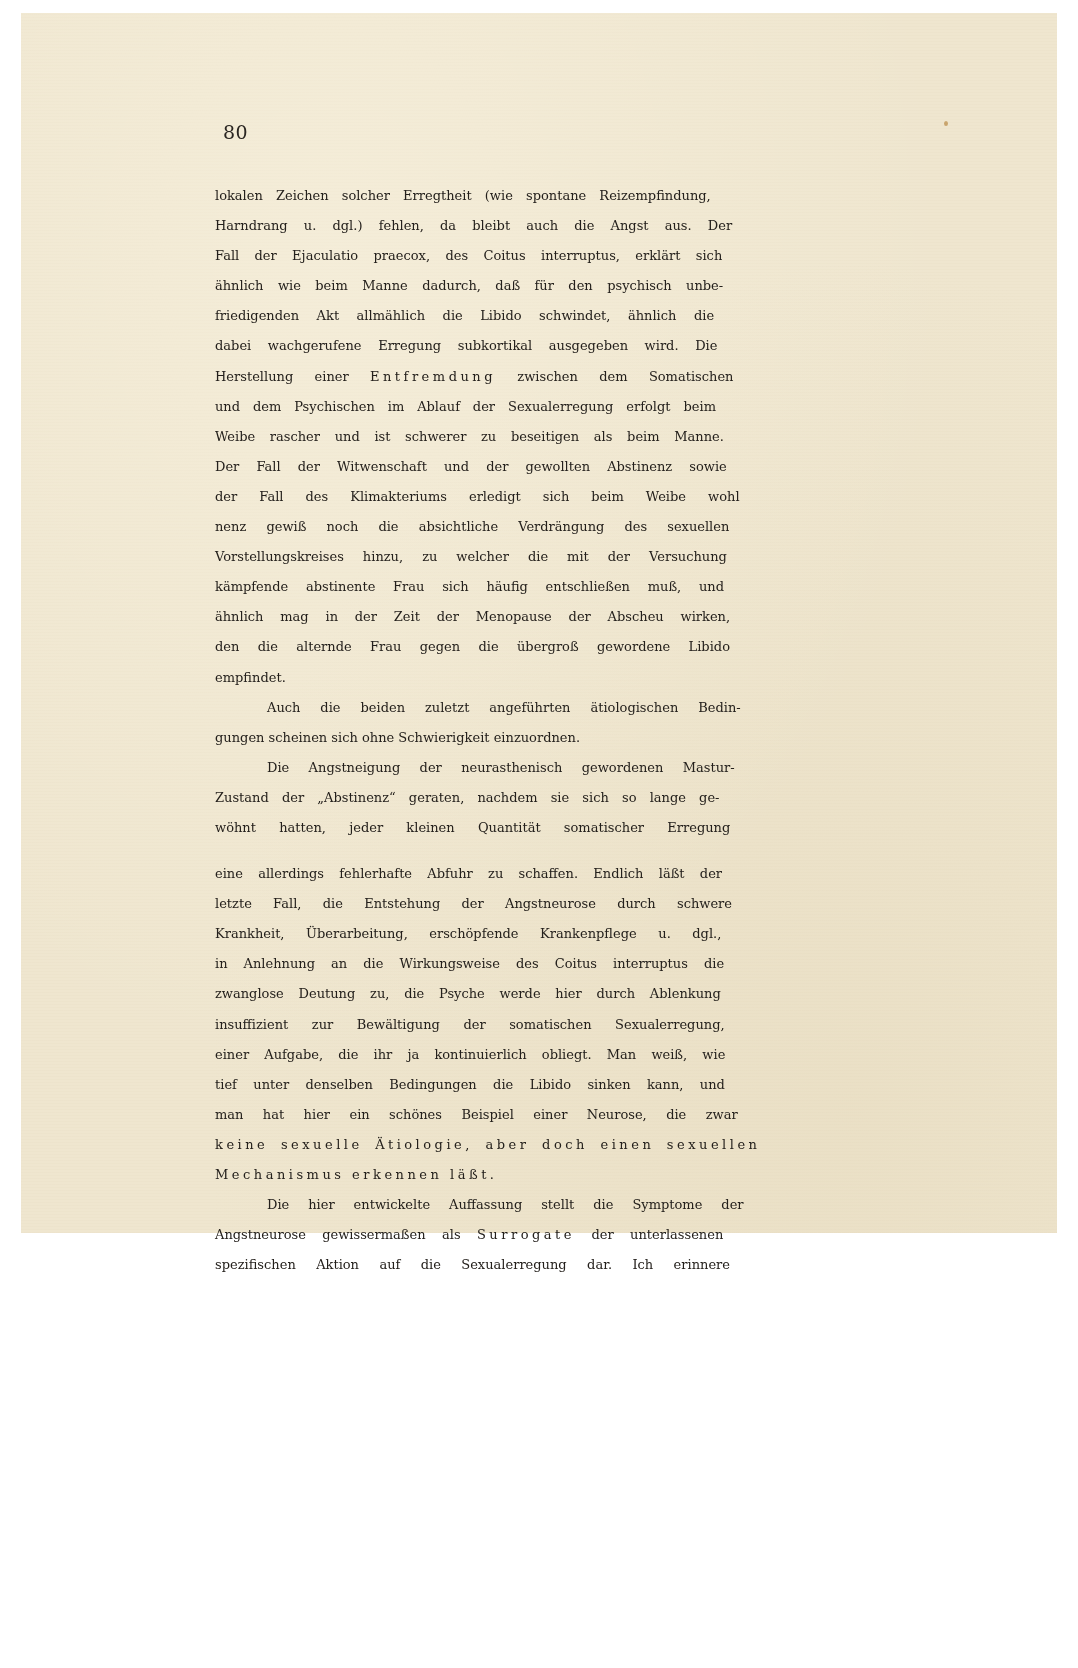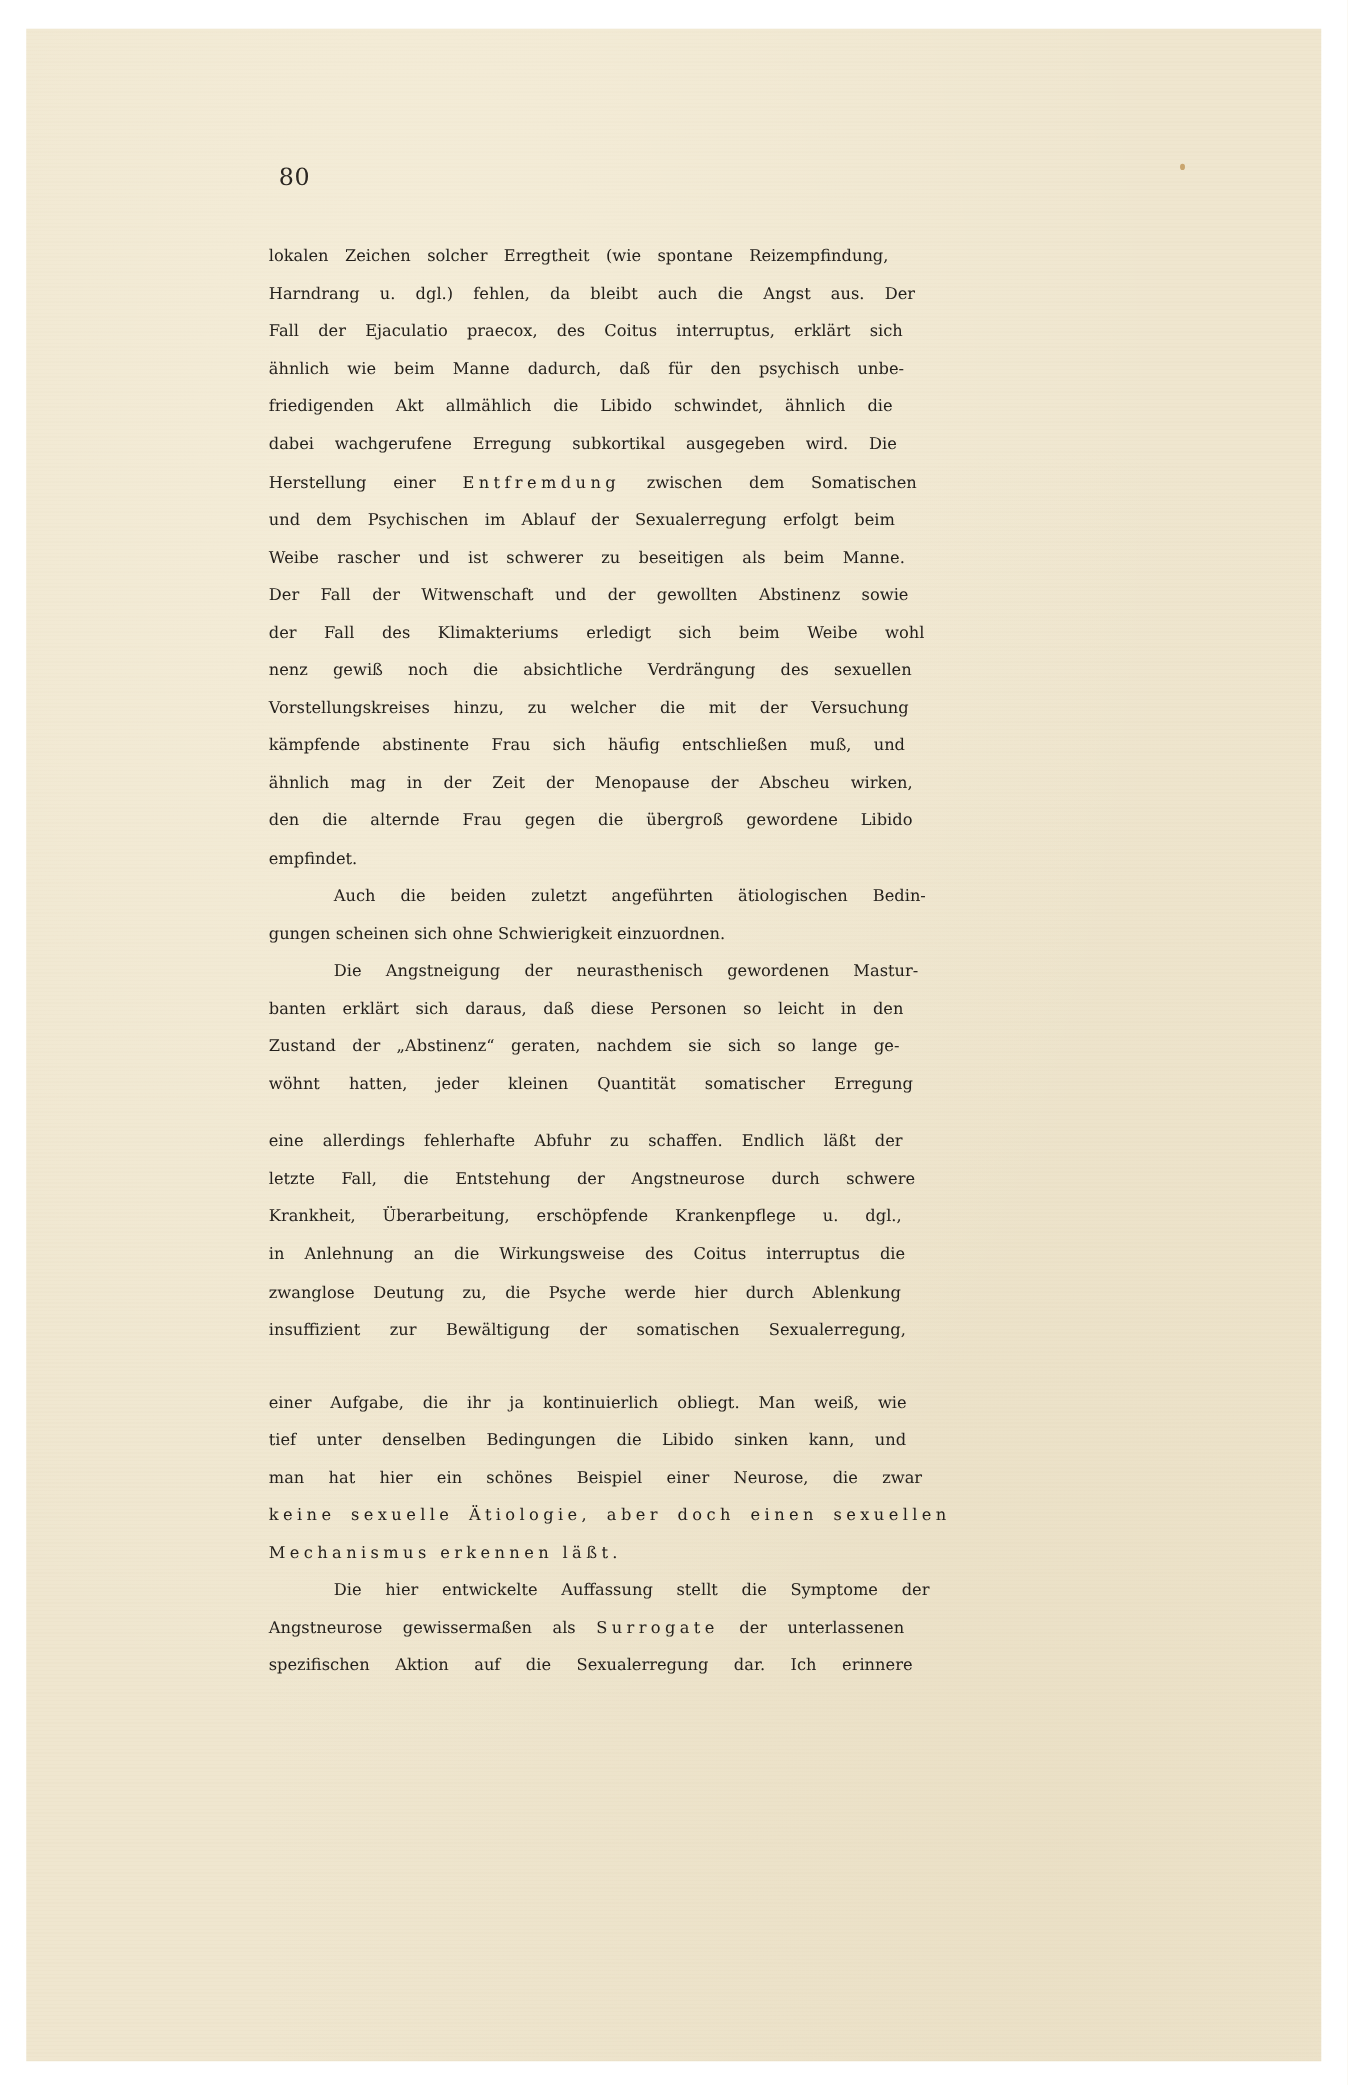--- a/index.html
+++ b/index.html
@@ -9,23 +9,23 @@
   }
   body {
     width: 1078px;
     height: 1668px;
     position: relative;
     overflow: hidden;
   }
   .page {
     position: absolute;
     left: 21px;
-    top: 23px;
+    top: 13px;
     width: 1036px;
-    height: 1626px;
+    height: 1220px;
     background: #efe6cf;
     background-image:
       radial-gradient(ellipse at 30% 20%, rgba(255,250,235,0.35), rgba(0,0,0,0) 60%),
       radial-gradient(ellipse at 80% 90%, rgba(220,205,170,0.25), rgba(0,0,0,0) 55%),
       repeating-linear-gradient(0deg, rgba(200,185,150,0.05) 0px, rgba(200,185,150,0.05) 1px, rgba(0,0,0,0) 1px, rgba(0,0,0,0) 3px);
   }
   .page-number {
     position: absolute;
     left: 202px;
     top: 108px;
@@ -87,30 +87,29 @@
       <span class="line" style="text-align-last: left; text-align: left; word-spacing: 17.9121px;">der Fall des Klimakteriums erledigt sich beim Weibe wohl</span>
       <span class="line" style="text-align-last: left; text-align: left; word-spacing: 15.9576px;">nenz gewiß noch die absichtliche Verdrängung des sexuellen</span>
       <span class="line" style="text-align-last: left; text-align: left; word-spacing: 14.875px;">Vorstellungskreises hinzu, zu welcher die mit der Versuchung</span>
       <span class="line" style="text-align-last: left; text-align: left; word-spacing: 13.5938px;">kämpfende abstinente Frau sich häufig entschließen muß, und</span>
       <span class="line" style="text-align-last: left; text-align: left; word-spacing: 12.6701px;">ähnlich mag in der Zeit der Menopause der Abscheu wirken,</span>
       <span class="line" style="text-align-last: left; text-align: left; word-spacing: 14.209px;">den die alternde Frau gegen die übergroß gewordene Libido</span>
       <span class="line last">empfindet.</span>
       <span class="line indent" style="text-align-last: left; text-align: left; word-spacing: 15.8125px;">Auch die beiden zuletzt angeführten ätiologischen Bedin-</span>
       <span class="line last">gungen scheinen sich ohne Schwierigkeit einzuordnen.</span>
       <span class="line indent" style="text-align-last: left; text-align: left; word-spacing: 15.2156px;">Die Angstneigung der neurasthenisch gewordenen Mastur-</span>
-      <span class="line" style="text-align-last: left; text-align: left; word-spacing: 9.12656px;">banten erklärt sich daraus, daß diese Personen so leicht in den</span>
       <span class="line" style="text-align-last: left; text-align: left; word-spacing: 9.02083px;">Zustand der „Abstinenz“ geraten, nachdem sie sich so lange ge-</span>
       <span class="line" style="text-align-last: left; text-align: left; word-spacing: 19.099px;">wöhnt hatten, jeder kleinen Quantität somatischer Erregung</span>
       <span class="line" style="text-align-last: left; text-align: left; word-spacing: 11.1309px; margin-top: 16px;">eine allerdings fehlerhafte Abfuhr zu schaffen. Endlich läßt der</span>
       <span class="line" style="text-align-last: left; text-align: left; word-spacing: 17.1362px;">letzte Fall, die Entstehung der Angstneurose durch schwere</span>
       <span class="line" style="text-align-last: left; text-align: left; word-spacing: 17.3781px;">Krankheit, Überarbeitung, erschöpfende Krankenpflege u. dgl.,</span>
       <span class="line" style="text-align-last: left; text-align: left; word-spacing: 11.9297px;">in Anlehnung an die Wirkungsweise des Coitus interruptus die</span>
       <span class="line" style="text-align-last: left; text-align: left; word-spacing: 10.6094px;">zwanglose Deutung zu, die Psyche werde hier durch Ablenkung</span>
       <span class="line" style="text-align-last: left; text-align: left; word-spacing: 19.4187px;">insuffizient zur Bewältigung der somatischen Sexualerregung,</span>
-      <span class="line" style="text-align-last: left; text-align: left; word-spacing: 11.026px; margin-top: 28px;">einer Aufgabe, die ihr ja kontinuierlich obliegt. Man weiß, wie</span>
+      <span class="line" style="text-align-last: left; text-align: left; word-spacing: 11.026px;">einer Aufgabe, die ihr ja kontinuierlich obliegt. Man weiß, wie</span>
       <span class="line" style="text-align-last: left; text-align: left; word-spacing: 12.2402px;">tief unter denselben Bedingungen die Libido sinken kann, und</span>
       <span class="line" style="text-align-last: left; text-align: left; word-spacing: 15.2778px;">man hat hier ein schönes Beispiel einer Neurose, die zwar</span>
       <span class="line" style="text-align-last: left; text-align: right; word-spacing: 4.95833px;"><span class="spaced">keine sexuelle Ätiologie, aber doch einen sexuellen</span></span>
       <span class="line last"><span class="spaced">Mechanismus erkennen läßt</span><span>.</span></span>
       <span class="line indent" style="text-align-last: left; text-align: left; word-spacing: 14.8214px;">Die hier entwickelte Auffassung stellt die Symptome der</span>
       <span class="line" style="text-align-last: left; text-align: left; word-spacing: 12.2594px;"><span>Angstneurose gewissermaßen als </span><span class="spaced">Surrogate</span><span> der unterlassenen</span></span>
       <span class="line" style="text-align-last: left; text-align: left; word-spacing: 16.2545px;">spezifischen Aktion auf die Sexualerregung dar. Ich erinnere</span>
     </div>
 </div>
 

